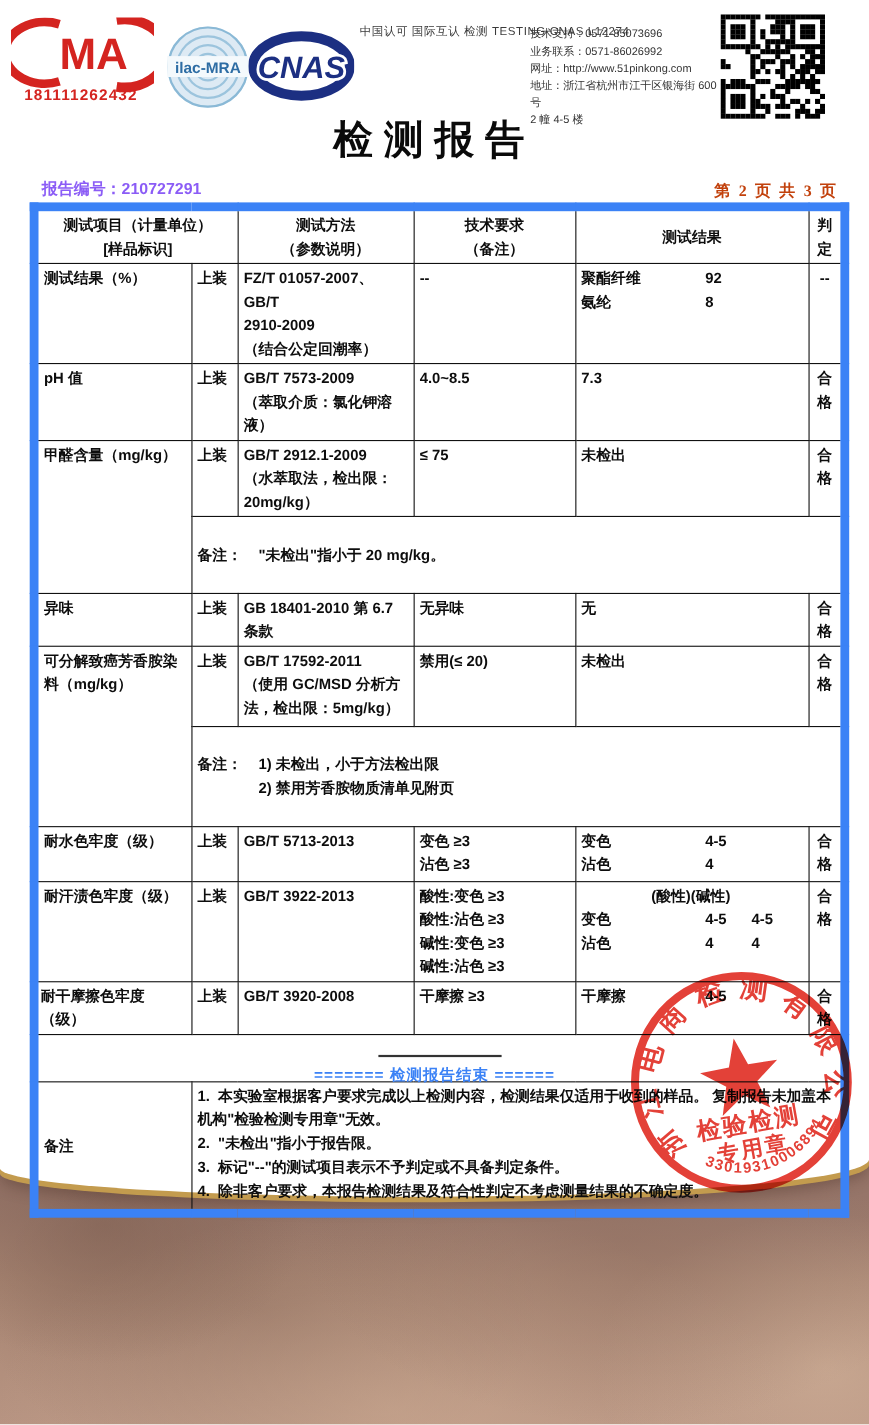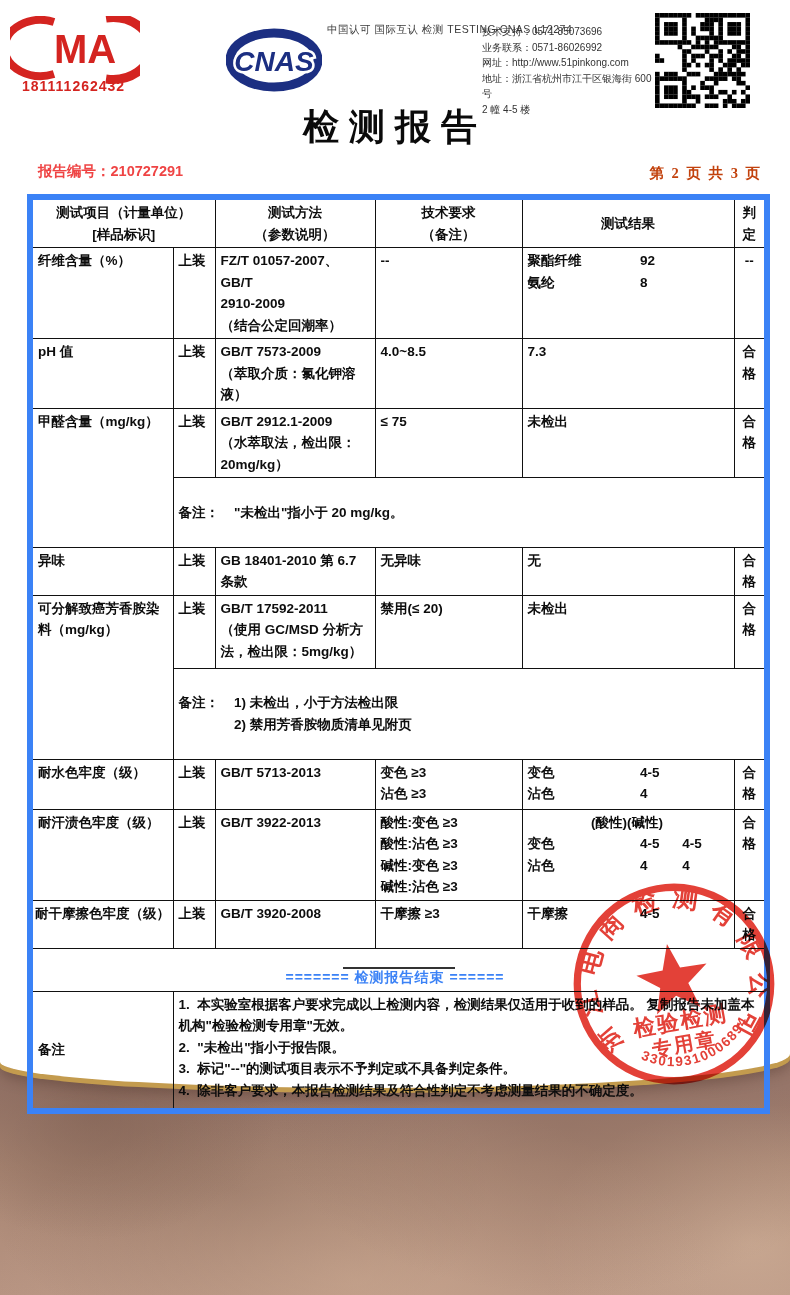--- a/index.html
+++ b/index.html
@@ -23,26 +23,26 @@
   .cnas{left:226px;top:28px;}
   .acc-text{left:327px;top:22px;font-size:10.5px;line-height:15.5px;color:#3a3a3a;letter-spacing:.5px;}
   .shield{left:380px;top:14px;width:96px;text-align:center;}
   .shield .cn{color:#e03a1e;font-weight:bold;font-size:14px;letter-spacing:2px;line-height:15px;margin-top:-2px;}
   .shield .en{color:#1d78c8;font-weight:bold;font-size:8px;letter-spacing:.4px;line-height:11px;}
   .contact{left:482px;top:24px;font-size:10px;line-height:15.5px;color:#333;width:175px;}
   .qr{left:655px;top:13px;width:95px;height:95px;}
   
   .title{position:absolute;left:0;top:103px;width:100%;text-align:center;
     font-family:"Liberation Serif","DejaVu Serif",serif;font-size:36px;font-weight:800;letter-spacing:10px;color:#0a0a0a;}
-  .report-no{position:absolute;left:38px;top:162px;font-size:14.5px;font-weight:700;color:#ef4444;}
+  .report-no{position:absolute;left:38px;top:162px;font-size:14.5px;font-weight:700;color:#8b5cf6;}
   .page-no{position:absolute;right:28px;top:164px;font-size:14.5px;font-weight:700;color:#c2410c;
     font-family:"Liberation Serif","DejaVu Serif",serif;letter-spacing:2px;}
   
-  table.rep{position:absolute;left:27px;top:194px;width:737px;border-collapse:collapse;table-layout:fixed;
-    border:6px solid #3b82f6;}
+  table.rep{position:absolute;left:27px;top:184px;width:737px;border-collapse:collapse;table-layout:fixed;
+    border:8px solid #3b82f6;}
   table.rep td,table.rep th{border:1px solid #111;vertical-align:top;padding:2px 5px;
     font-size:13.5px;line-height:21.5px;font-weight:600;color:#0d0d0d;white-space:pre-line;overflow:hidden;}
   table.rep th{vertical-align:middle;text-align:center;font-weight:700;}
   td.verdict{padding:2px 1px;text-align:center;}
   .res-line{position:relative;display:block;}
   .res-line .v{position:absolute;left:56%;}
   .res-line .v1{left:77%;}
   .res-line.right{text-align:center;padding-right:2px;}
   .remark-flex{display:flex;align-items:flex-start;gap:15px;}
   .remark-flex .rl{white-space:nowrap;}
@@ -63,20 +63,31 @@
 
     <div class="hdr-item cma">
       <svg width="130" height="78" viewBox="0 0 130 78">
         <path d="M44,6 A36,28 0 1 0 44,58" fill="none" stroke="#d42420" stroke-width="8"></path>
         <text x="44" y="47" font-size="40" font-weight="bold" fill="#d42420">MA</text>
         <path d="M96,2 A38,31 0 1 1 96,63" fill="none" stroke="#d42420" stroke-width="9"></path>
         <text x="12" y="75" font-size="14" font-weight="bold" fill="#d42420" letter-spacing="1">181111262432</text>
       </svg>
     </div>
 
+    <div class="hdr-item ilac">
+      <svg width="78" height="78" viewBox="0 0 78 78">
+        <circle cx="39" cy="39" r="37" fill="#ddeaf4"></circle>
+        <circle cx="39" cy="39" r="36" fill="none" stroke="#8ab9d6" stroke-width="2"></circle>
+        <circle cx="39" cy="39" r="28" fill="none" stroke="#9cc4dd" stroke-width="2"></circle>
+        <circle cx="39" cy="39" r="20" fill="none" stroke="#9cc4dd" stroke-width="2"></circle>
+        <circle cx="39" cy="39" r="12" fill="none" stroke="#9cc4dd" stroke-width="2"></circle>
+        <rect x="2" y="29" width="74" height="19" fill="#f4f9fc"></rect>
+        <text x="39" y="44" font-size="14" font-weight="bold" text-anchor="middle" fill="#2e6da4">ilac-MRA</text>
+      </svg>
+    </div>
 
     <div class="hdr-item cnas">
       <svg width="96" height="64" viewBox="0 0 96 64">
         <ellipse cx="48" cy="32" rx="44" ry="27" fill="none" stroke="#1c2f82" stroke-width="9"></ellipse>
         <text x="48" y="43" font-size="28" font-weight="bold" font-style="italic" text-anchor="middle" fill="#1c2f82" stroke="#ffffff" stroke-width="5" paint-order="stroke">CNAS</text>
       </svg>
     </div>
 
     <div class="hdr-item acc-text">中国认可
 国际互认
@@ -354,21 +365,21 @@
 [样品标识]</th>
         <th>测试方法
 （参数说明）</th>
         <th>技术要求
 （备注）</th>
         <th>测试结果</th>
         <th>判定</th>
       </tr>
 
       <tr style="height:66px">
-        <td>纤维含量（%）</td>
+        <td>测试结果（%）</td>
         <td>上装</td>
         <td>FZ/T 01057-2007、GB/T
 2910-2009
 （结合公定回潮率）</td>
         <td>--</td>
         <td><div class="res-line"><span>聚酯纤维</span><span class="v v0">92</span></div><div class="res-line"><span>氨纶</span><span class="v v0">8</span></div></td>
         <td class="verdict">--</td>
       </tr>
 
       <tr style="height:67px">

